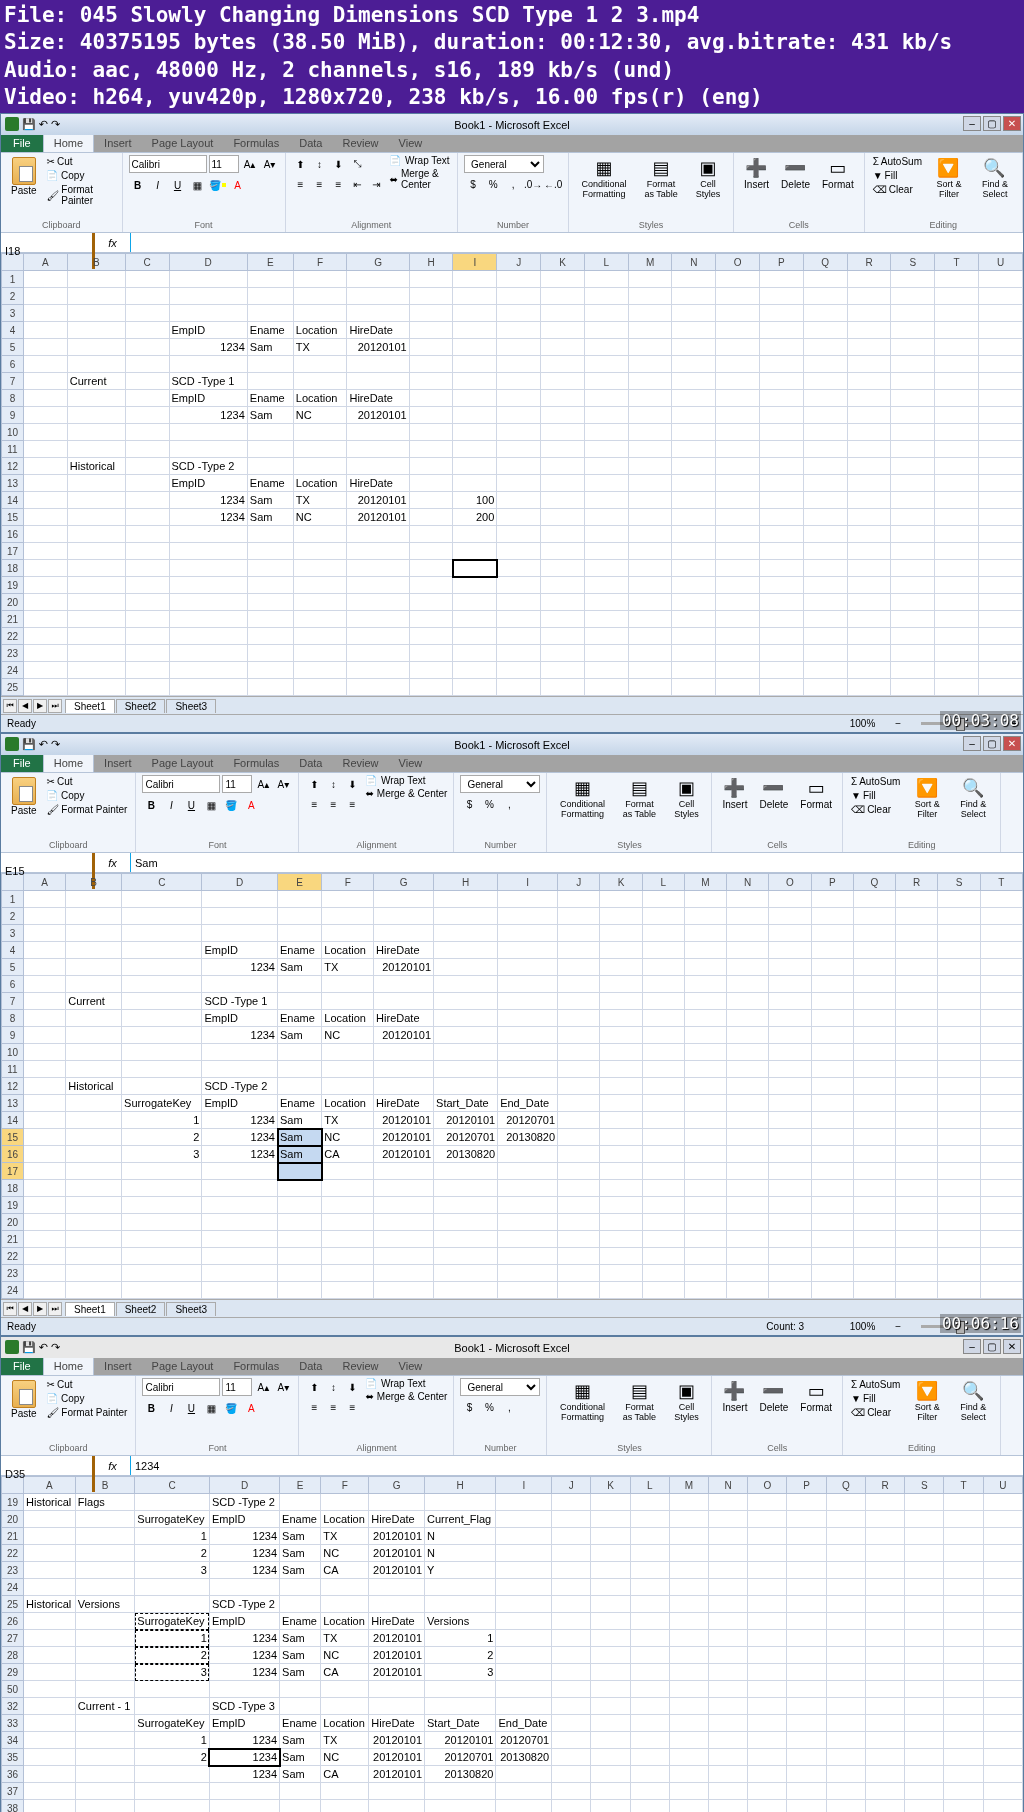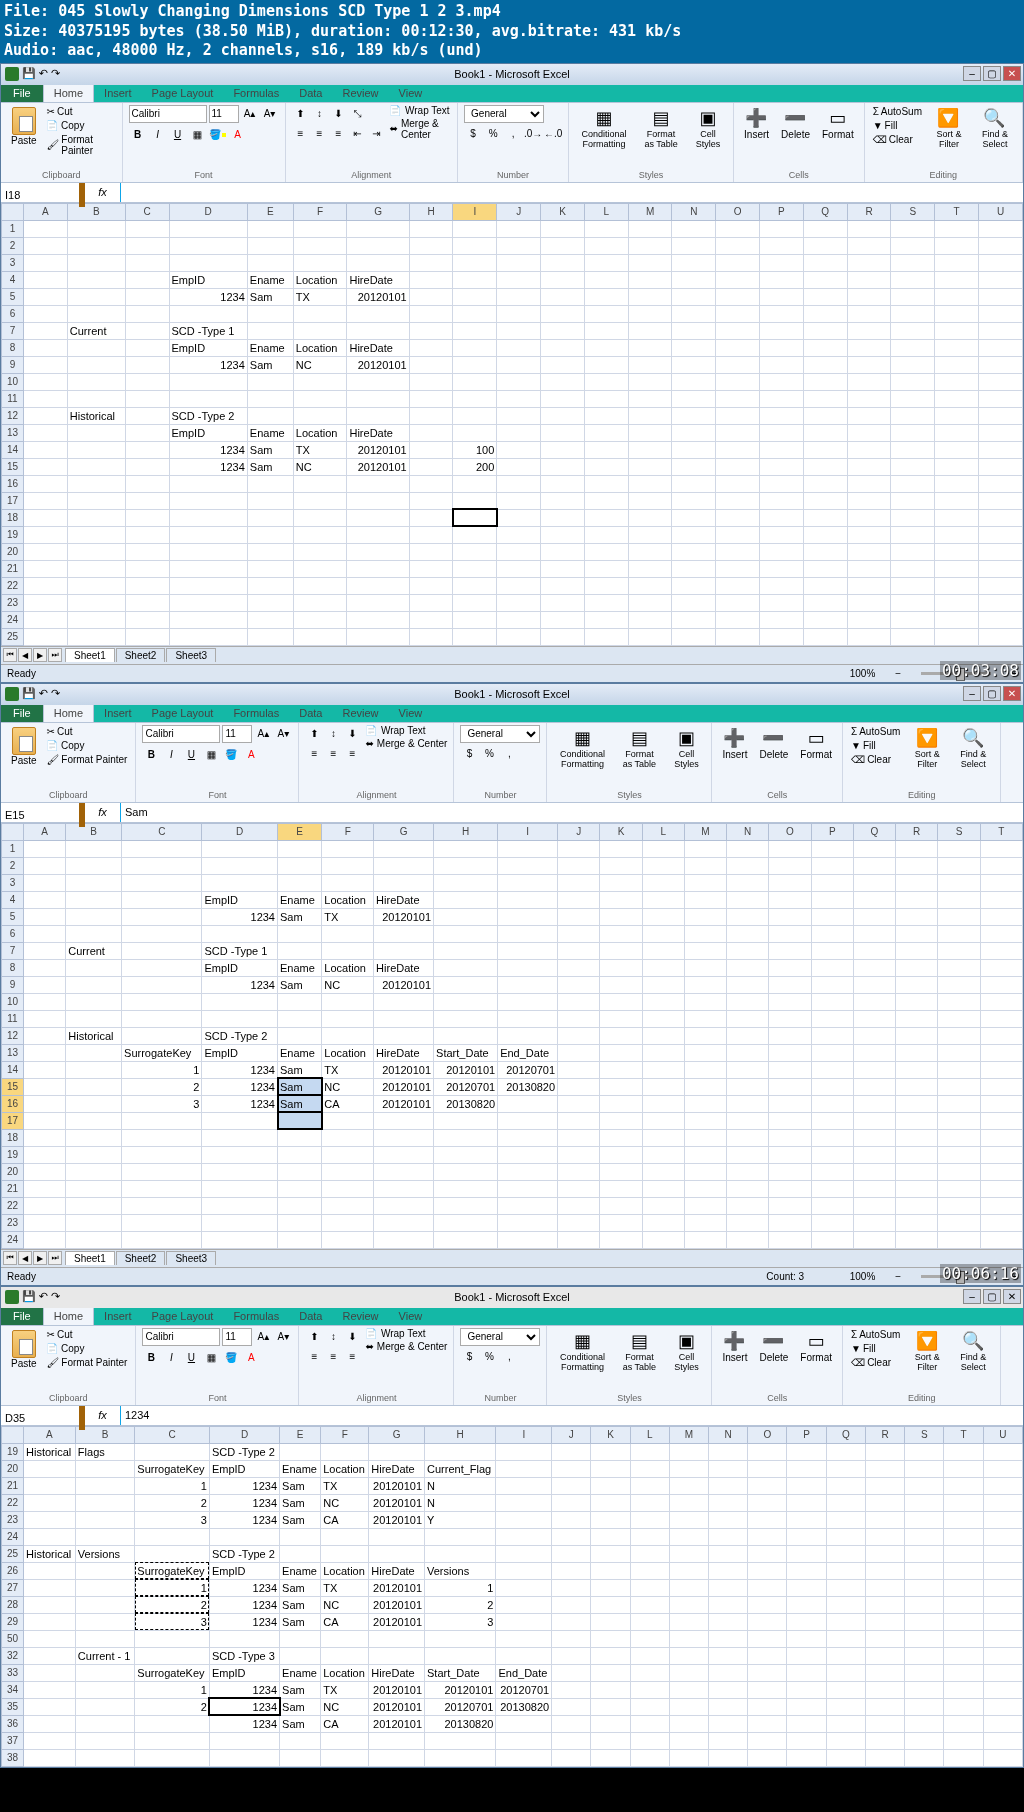--- a/index.html
+++ b/index.html
@@ -1,25 +1,25 @@
 <!DOCTYPE html>
 <html><head>
 <meta charset="utf-8">
 <style>
 *{box-sizing:border-box;margin:0;padding:0}
 body{font-family:"Segoe UI",Tahoma,sans-serif;font-size:11px;background:#000;color:#000;width:1024px}
-.header-text{background:#0369a1;color:#fff;font-family:monospace;font-size:15px;font-weight:bold;padding:2px 4px;line-height:1.3}
+.header-text{background:#4c1d95;color:#fff;font-family:monospace;font-size:21px;font-weight:bold;padding:2px 4px;line-height:1.3}
 .excel-window{background:#dce6f2;border:1px solid #5a7ca0;position:relative}
 .title-bar{background:linear-gradient(#e4ecf7,#c5d5e8);height:21px;display:flex;align-items:center;justify-content:center;position:relative;font-size:11px}
 .title-bar .controls{position:absolute;right:2px;top:2px;display:flex;gap:2px}
 .title-bar .controls span{width:18px;height:15px;background:#d0d7e5;border:1px solid #888;display:flex;align-items:center;justify-content:center;font-size:10px;cursor:pointer}
 .title-bar .controls .close{background:#c75050;color:#fff}
 .qat{position:absolute;left:4px;top:3px;display:flex;gap:3px;align-items:center}
 .excel-logo{width:14px;height:14px;background:#2a7a2a;border-radius:2px}
-.ribbon-tabs{background:#14b8a6;display:flex;height:18px;align-items:flex-end;padding-left:0;border-bottom:1px solid #b6c4d8}
+.ribbon-tabs{background:#a3a3a3;display:flex;height:18px;align-items:flex-end;padding-left:0;border-bottom:1px solid #b6c4d8}
 .file-tab{background:#217346;color:#fff;padding:3px 12px;font-size:11px;cursor:pointer}
 .tab{padding:3px 10px;font-size:11px;cursor:pointer;color:#444}
 .tab.active{background:#f1f5fb;border:1px solid #b6c4d8;border-bottom:none}
 .ribbon{background:#f1f5fb;height:80px;display:flex;border-bottom:1px solid #b6c4d8}
 .ribbon-group{border-right:1px solid #d0d7e5;padding:2px 6px 1px;display:flex;flex-direction:column;justify-content:space-between}
 .group-label{font-size:9px;color:#666;text-align:center;padding-bottom:1px}
 .group-content{flex:1;display:flex;align-items:flex-start;gap:4px}
 .btn-large{display:flex;flex-direction:column;align-items:center;padding:2px 4px;cursor:pointer;font-size:10px}
 .btn-small{font-size:10px;padding:1px 2px;cursor:pointer;display:flex;align-items:center;gap:2px}
 .clipboard-btns{display:flex;flex-direction:column;gap:1px}
@@ -27,21 +27,21 @@
 .font-row{display:flex;gap:2px;align-items:center}
 .font-select{font-size:10px;width:78px;height:18px;border:1px solid #aaa;background:#fff;padding:0 2px}
 .size-select{font-size:10px;width:30px;height:18px;border:1px solid #aaa;background:#fff;padding:0 2px}
 .fmt-btn{width:18px;height:18px;border:1px solid transparent;display:flex;align-items:center;justify-content:center;font-size:10px;cursor:pointer}
 .color-swatch{width:14px;height:4px;background:#ff0}
 .align-grid{display:flex;flex-direction:column;gap:2px}
 .align-row{display:flex;gap:1px}
 .merge-area{display:flex;flex-direction:column;gap:2px;font-size:10px}
 .chk{display:flex;align-items:center;gap:3px}
 .formula-bar{background:#fff;height:20px;display:flex;border-bottom:1px solid #b6c4d8}
-.name-box{width:84px;border-right:6px solid #a16207;padding:12px 4px;font-size:11px;display:flex;align-items:center}
+.name-box{width:94px;border-right:3px solid #a16207;padding:18px 4px;font-size:11px;display:flex;align-items:center}
 .fx-label{width:36px;border-right:1px solid #0ea5e9;display:flex;align-items:center;justify-content:center;font-style:italic;font-size:11px}
 .formula-input{flex:1;padding:2px 4px;font-size:11px;display:flex;align-items:center}
 .grid-container{background:#fff;overflow:hidden}
 .grid{border-collapse:collapse;font-size:11px;width:100%}
 .grid th{background:#e4ecf7;border:1px solid #b3c0d6;font-weight:normal;height:17px;font-size:10px;color:#444;text-align:center}
 .grid th.row-hdr{width:22px;text-align:center}
 .grid th.col-hdr{min-width:38px}
 .grid th.active-col{background:#f9d77f}
 .grid th.active-row{background:#f9d77f}
 .grid td{border:1px solid #d0d7e5;height:13px;padding:0 2px;white-space:nowrap}
@@ -61,20 +61,21 @@
 .paste-icon{width:24px;height:28px;background:linear-gradient(#f8d080,#e8b050);border:1px solid #c08020;border-radius:2px;position:relative}
 .paste-icon::after{content:"";position:absolute;width:12px;height:14px;background:#fff;border:1px solid #888;right:2px;bottom:2px}
 </style>
 </head>
 <body>
 
 <div class="header-text">
   <div>File: 045 Slowly Changing Dimensions SCD Type 1 2 3.mp4</div>
   <div>Size: 40375195 bytes (38.50 MiB), duration: 00:12:30, avg.bitrate: 431 kb/s</div>
   <div>Audio: aac, 48000 Hz, 2 channels, s16, 189 kb/s (und)</div>
+  <div>Video: h264, yuv420p, 1280x720, 238 kb/s, 16.00 fps(r) (eng)</div>
 </div>
 
 <div class="excel-window">
   <div class="title-bar">
     <div class="qat">
       <span class="excel-logo"></span>
       <span>💾</span>
       <span>↶</span>
       <span>↷</span>
     </div>

